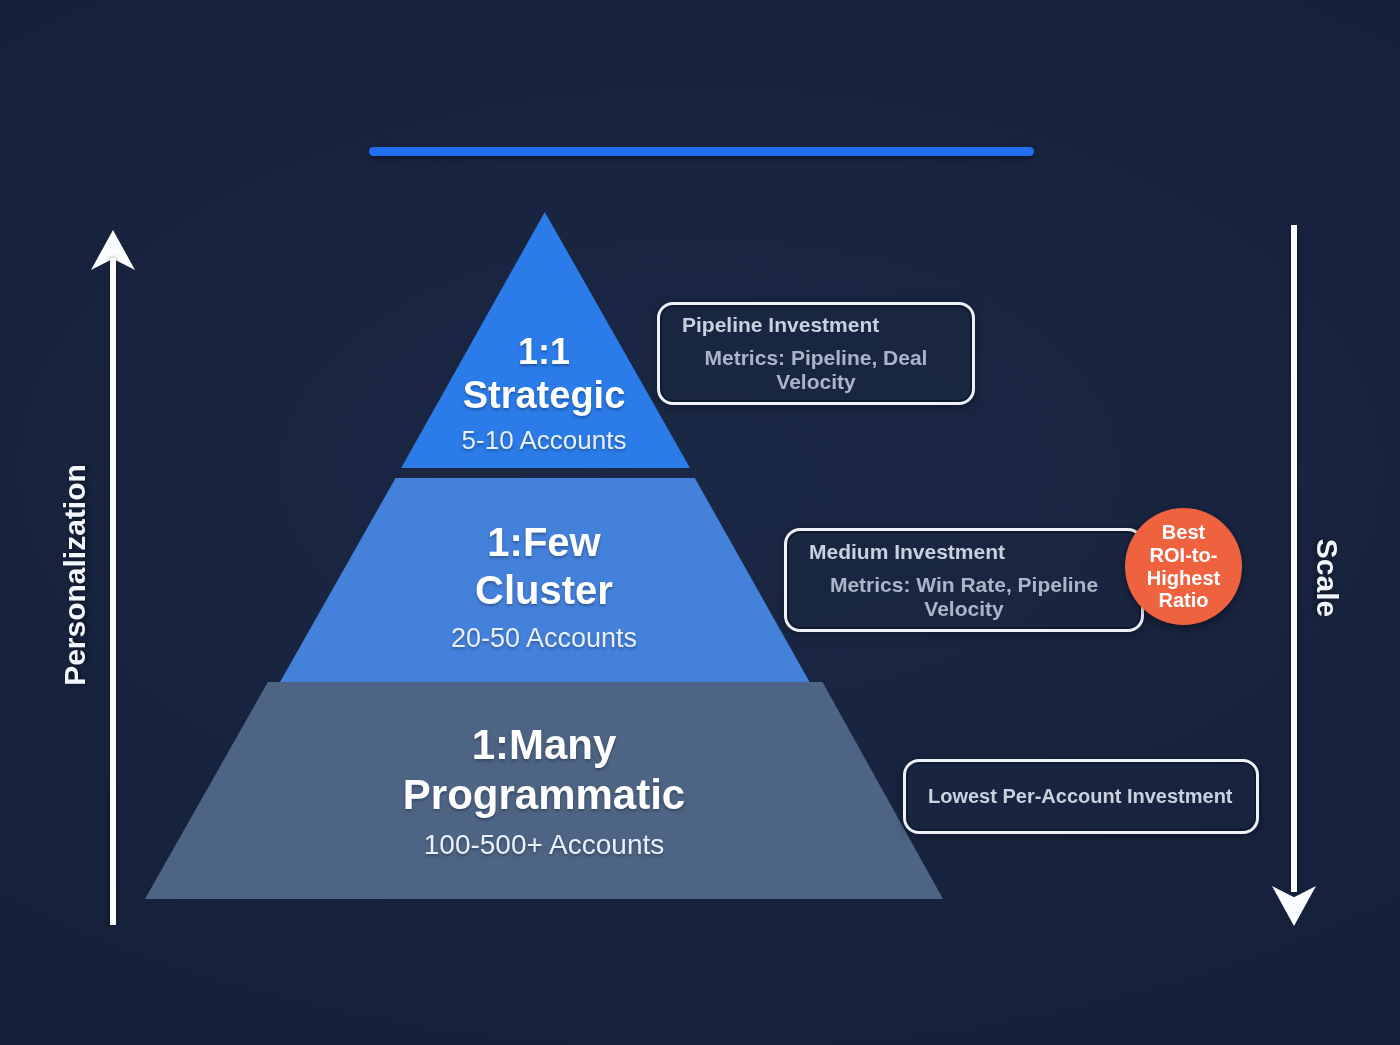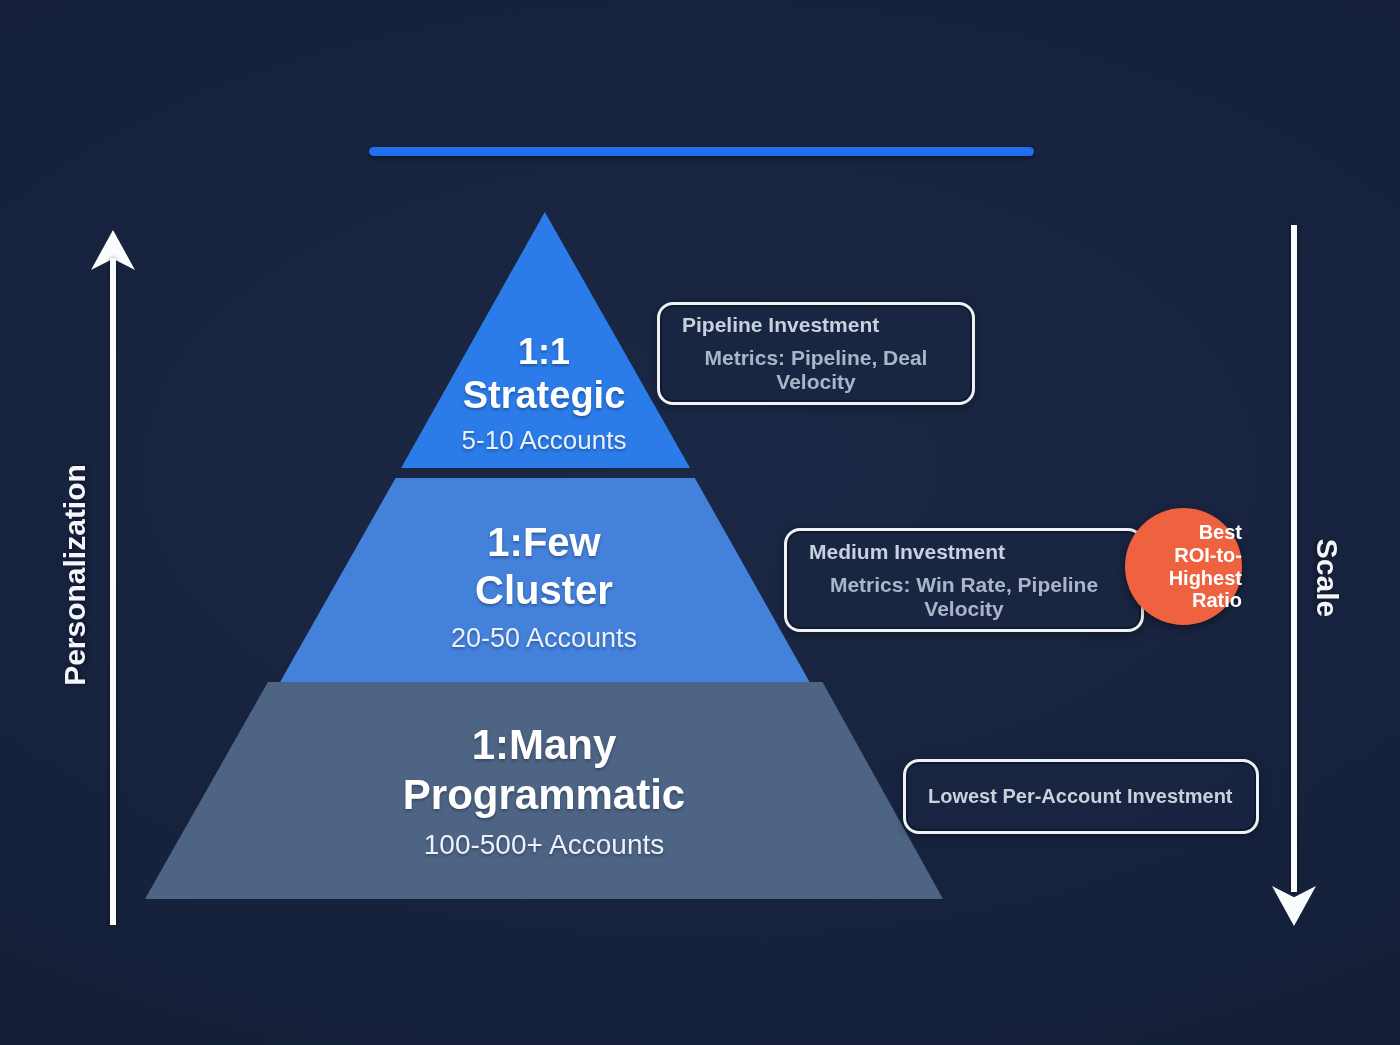--- a/index.html
+++ b/index.html
@@ -163,21 +163,21 @@
 
   <div class="callout callout2">
     <div class="c-title">Medium Investment</div>
     <div class="c-metrics">Metrics: Win Rate, Pipeline Velocity</div>
   </div>
 
   <div class="callout callout3">
     <div class="c-title">Lowest Per-Account Investment</div>
   </div>
 
-  <div class="badge" style="background-color: rgb(239, 98, 64); align-items: flex-end;">
+  <div class="badge" style="background-color: rgb(239, 98, 64);">
     <div>Best</div>
     <div>ROI-to-</div>
     <div>Highest</div>
     <div>Ratio</div>
   </div>
 
 
 </div>
 
 </body></html>

